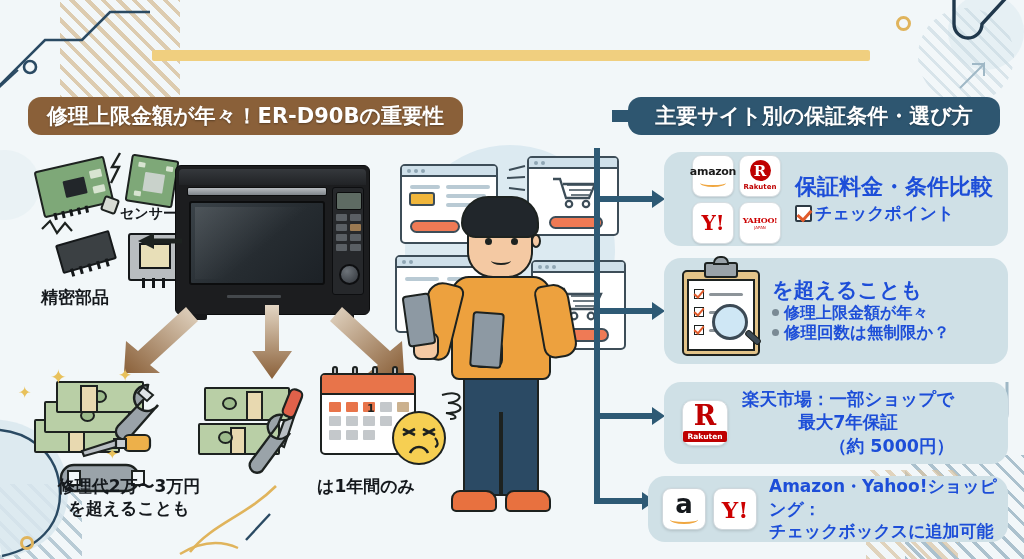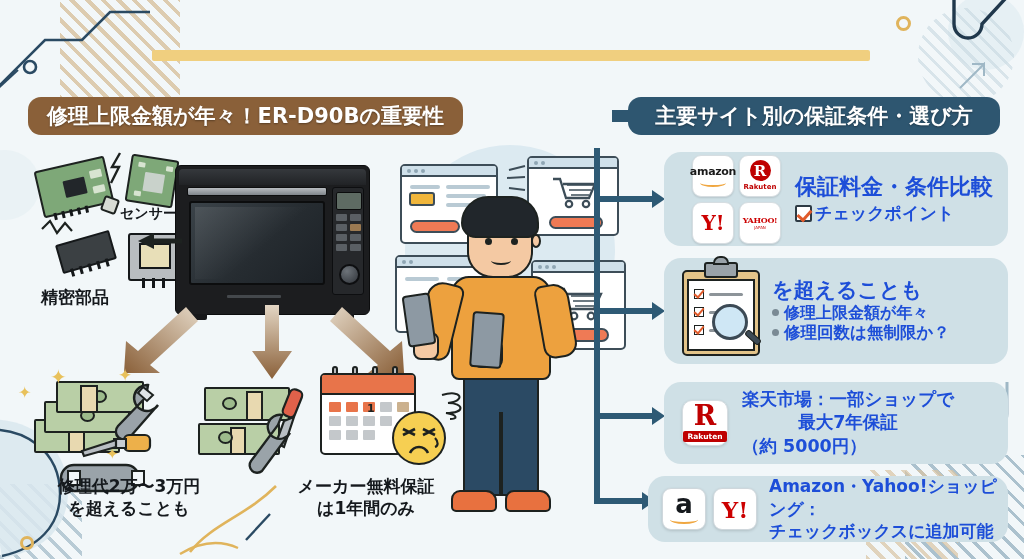--- a/index.html
+++ b/index.html
@@ -483,21 +483,20 @@
           <path d="M41 25 C45 29 44 33 41 34" fill="none" stroke="#1d2220" stroke-width="2.2"></path>
         </svg>
       </div>
     </div>
 
     <div class="cap" style="left:14px; top:330px; width:210px;">
       <div>修理代2万〜3万円</div>
       <div>を超えることも</div>
     </div>
     <div class="cap" style="left:256px; top:330px; width:200px;">
-      <div>メーカー無料保証</div>
       <div>は1年間のみ</div>
     </div>
   </div>
 
   <div id="center">
     <div class="big-circle-bg"></div>
 
     <div class="browser" style="left:15px; top:14px; width:98px; height:80px;">
       <div class="browser-bar">
         <div class="dot" style="left:5px;"></div>
@@ -657,21 +656,21 @@
   </div>
 
   <div class="card" style="left:664px; top:382px; width:344px; height:82px;">
     <div class="rk-tile" style="margin-left:18px;">
       <div class="rk-R">R</div>
       <div class="rk-word">Rakuten</div>
     </div>
     <div class="card-text" style="margin-left:14px; font-size:17.5px; line-height:1.33;">
       <div>楽天市場：一部ショップで</div>
       <div style="text-align:center;">最大7年保証</div>
-      <div style="text-align:left;">（約 5000円）</div>
+      <div style="text-align:right;">（約 5000円）</div>
     </div>
   </div>
 
   <div class="card" style="left:648px; top:476px; width:360px; height:66px;">
     <div style="display:flex; gap:7px; margin-left:14px;">
       <div class="az-tile">
         <div class="az-a">a</div>
         <div class="az-smile"></div>
       </div>
       <div class="yj-tile">

